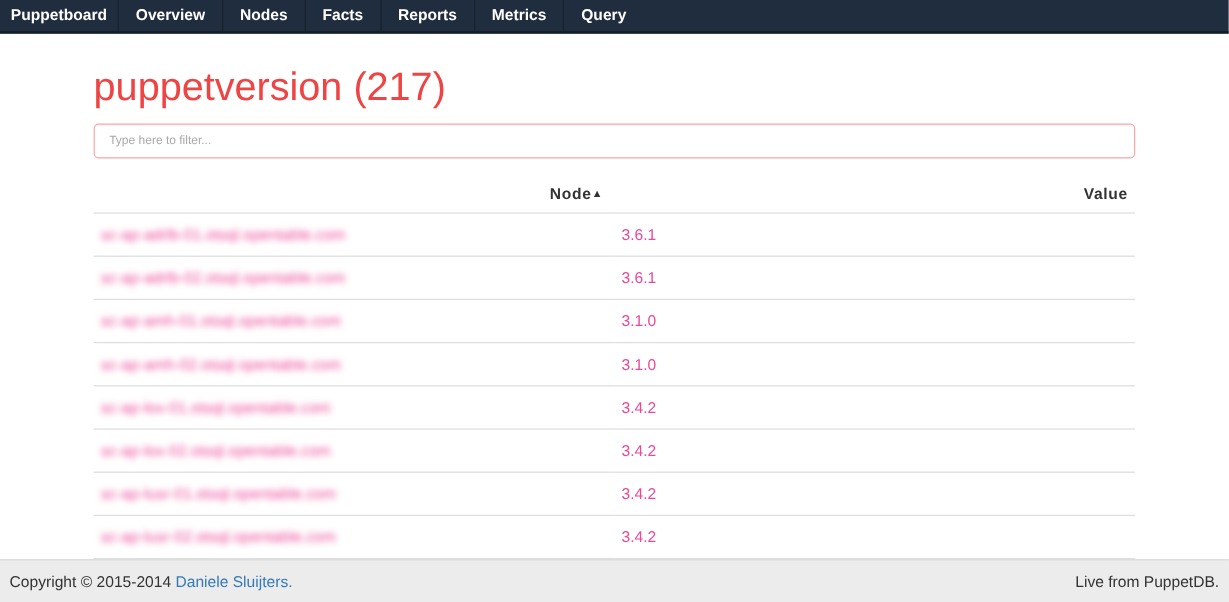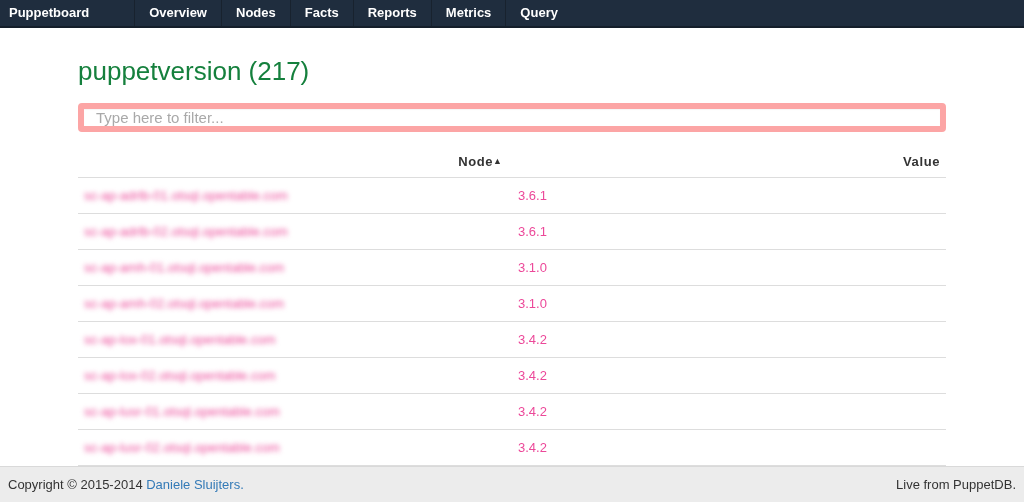--- a/index.html
+++ b/index.html
@@ -10,55 +10,54 @@
     font-family: "Liberation Sans", sans-serif;
   }
 
   
   .navbar {
     height: 28px;
     background: #1f2d3e;
     border-bottom: 2px solid #141e2a;
     display: flex;
     align-items: flex-end;
-    gap: 36px;
   }
   .navbar a {
     display: block;
     line-height: 26px;
     padding: 0 14px;
     color: #ffffff;
     font-size: 13px;
     text-decoration: none;
     white-space: nowrap;
   }
   .navbar .brand { font-weight: 700; padding: 0 9px; }
   .navbar .nav-item { font-weight: 600; border-left: 1px solid #18222e; }
 
   
   .container {
     width: 868px;
     margin: 0 auto;
   }
   h1.page-title {
     margin: 28px 0 16px 0;
-    font-size: 26px;
+    font-size: 33px;
     line-height: 31px;
     font-weight: 500;
-    color: #15803d;
+    color: #ef4444;
   }
   .filter-input {
     display: block;
     width: 100%;
     height: 29px;
     padding: 7px 12px;
-    font-size: 15px;
+    font-size: 10px;
     font-family: "Liberation Sans", sans-serif;
     color: #a16207;
-    border: 6px solid #fca5a5;
+    border: 1px solid #fca5a5;
     border-radius: 4px;
     box-shadow: inset 0 1px 1px rgba(0,0,0,0.04);
     outline: none;
   }
   .filter-input::placeholder { color: #a9a9a9; }
 
   
   table.facts {
     width: 100%;
     margin-top: 14px;

